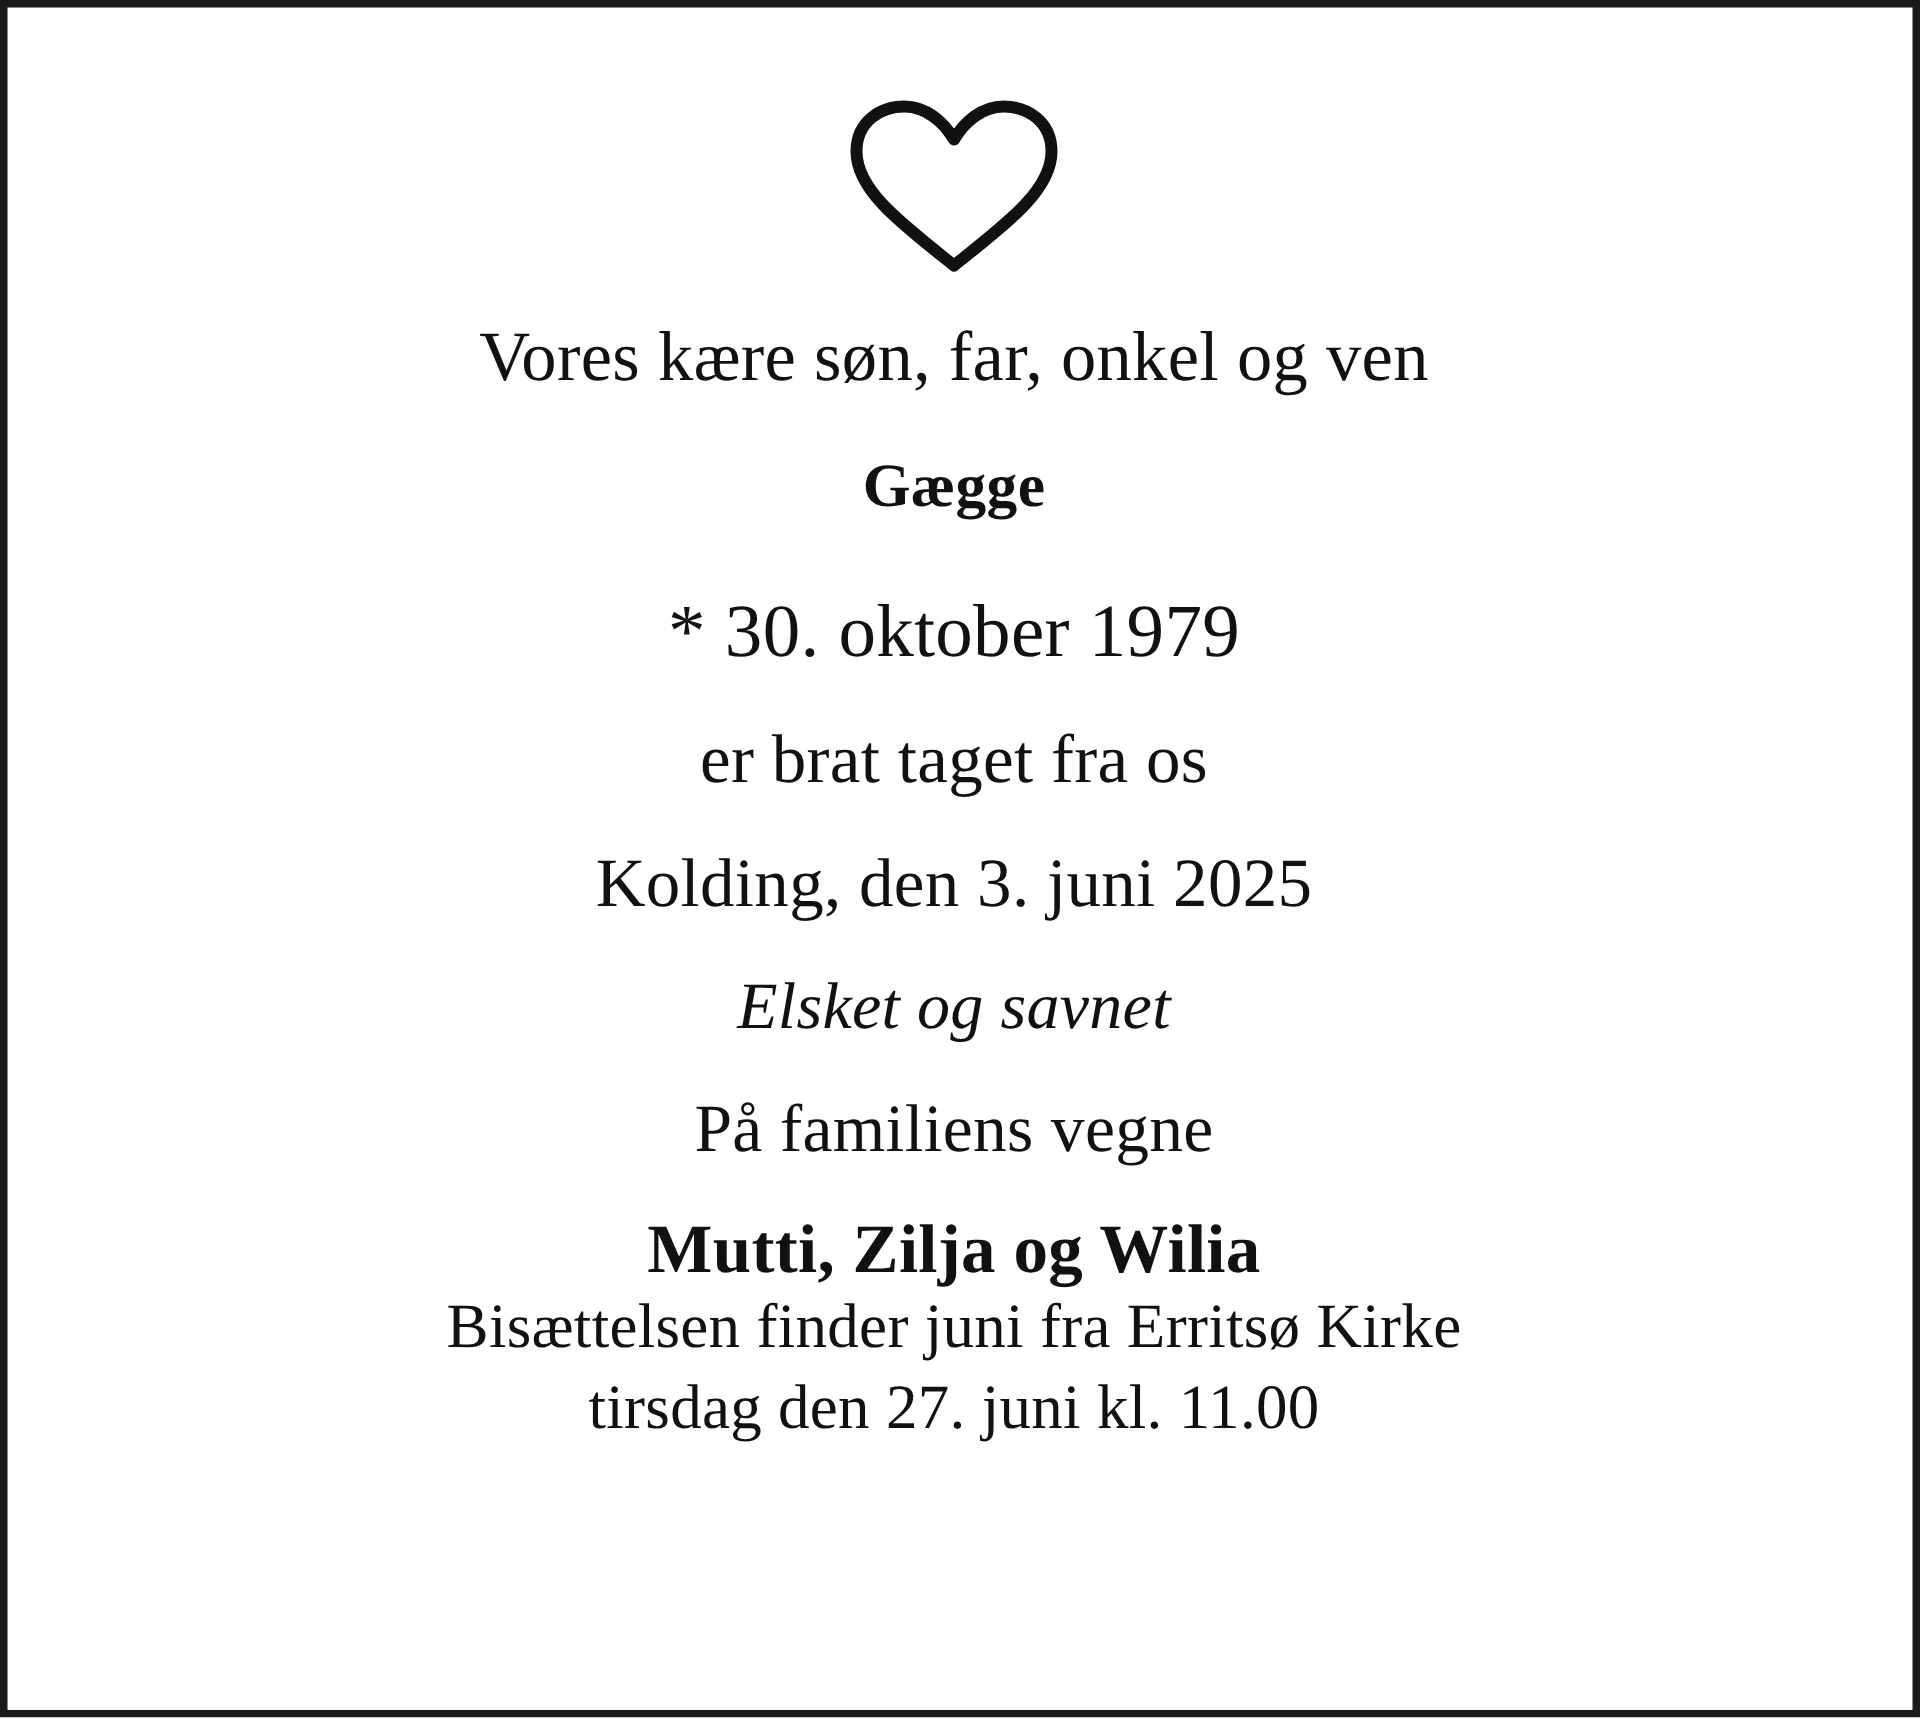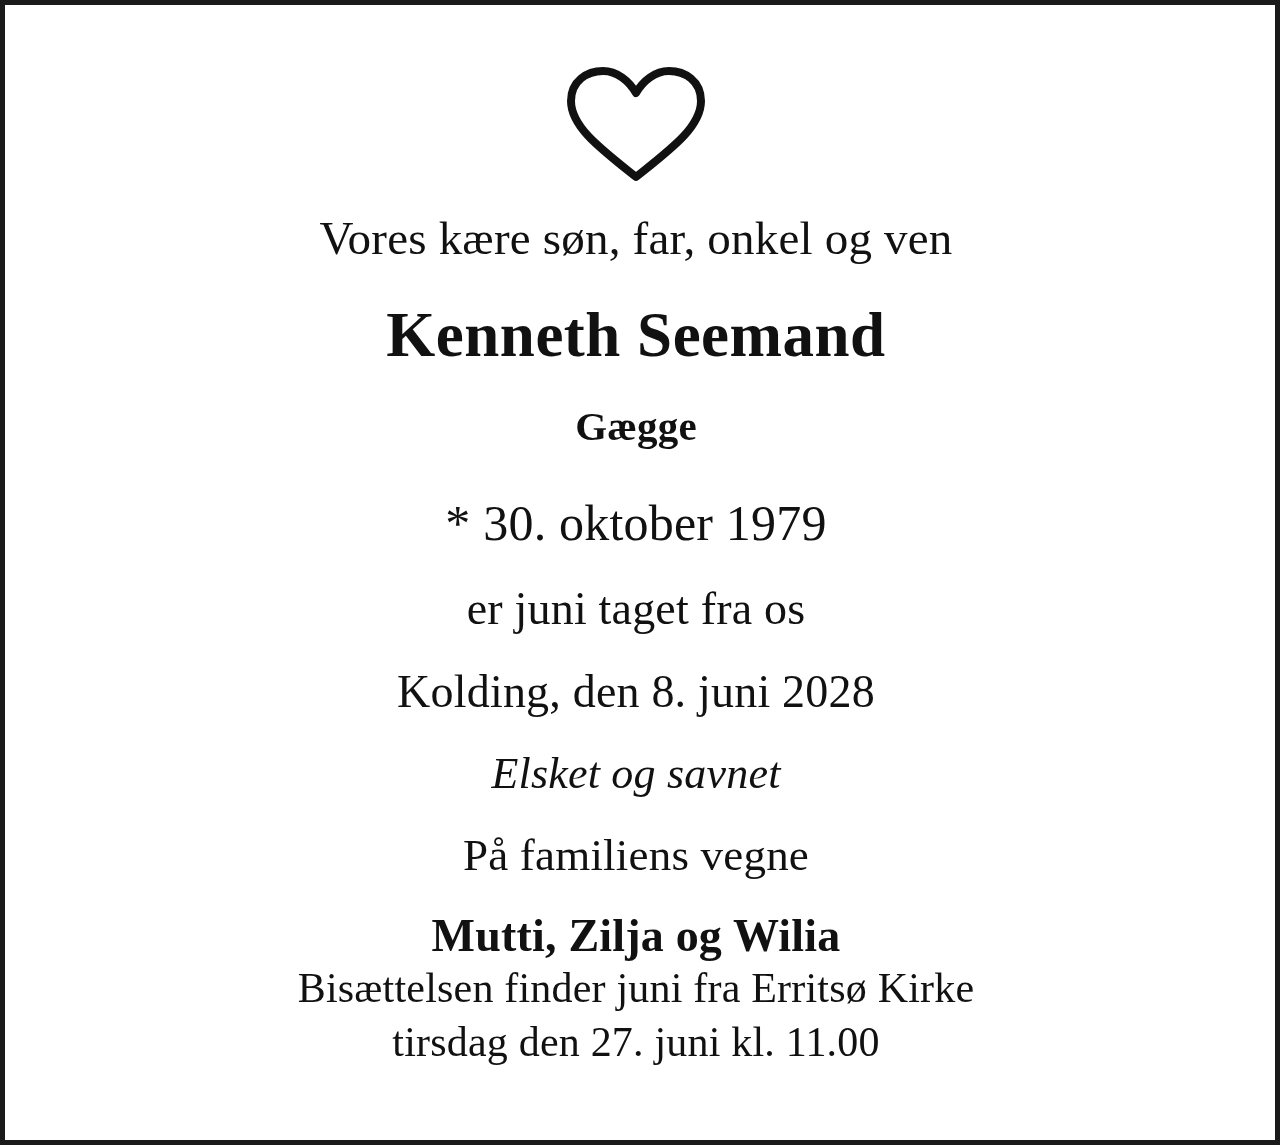--- a/index.html
+++ b/index.html
@@ -87,29 +87,28 @@
 <div class="notice">
 
   <div class="heart-wrap">
     <svg width="150" height="118" viewBox="0 0 150 118" xmlns="http://www.w3.org/2000/svg">
       <path d="M75 112 C 40 84, 10 62, 10 36 C 10 16, 26 6, 42 6 C 56 6, 68 16, 75 28 C 82 16, 94 6, 108 6 C 124 6, 140 16, 140 36 C 140 62, 110 84, 75 112 Z" fill="none" stroke="#111111" stroke-width="8" stroke-linejoin="round"></path>
     </svg>
   </div>
 
   <div class="line l-intro">Vores kære søn, far, onkel og ven</div>
 
-  <div class="line l-name">Kenneth Seemand</div>
 
   <div class="line l-nickname">Gægge</div>
 
   <div class="line l-birth">* 30. oktober 1979</div>
 
-  <div class="line l-taken">er juni taget fra os</div>
+  <div class="line l-taken">er brat taget fra os</div>
 
-  <div class="line l-place">Kolding, den 8. juni 2028</div>
+  <div class="line l-place">Kolding, den 3. juni 2025</div>
 
   <div class="line l-loved">Elsket og savnet</div>
 
   <div class="line l-behalf">På familiens vegne</div>
 
   <div class="line l-family">Mutti, Zilja og Wilia</div>
 
   <div class="line l-funeral">
     <div>Bisættelsen finder juni fra Erritsø Kirke</div>
     <div>tirsdag den 27. juni kl. 11.00</div>

